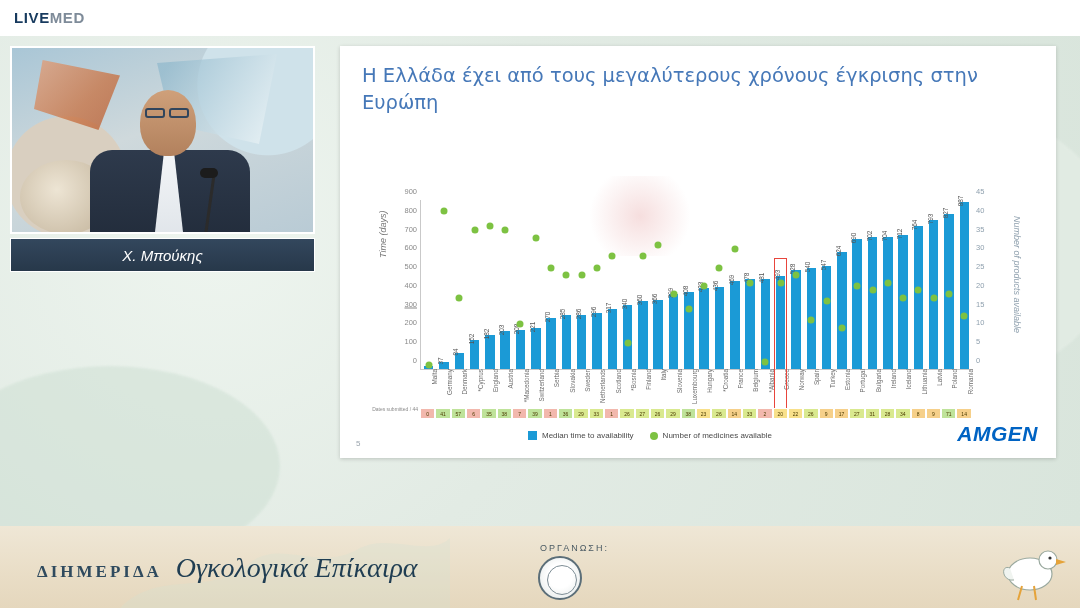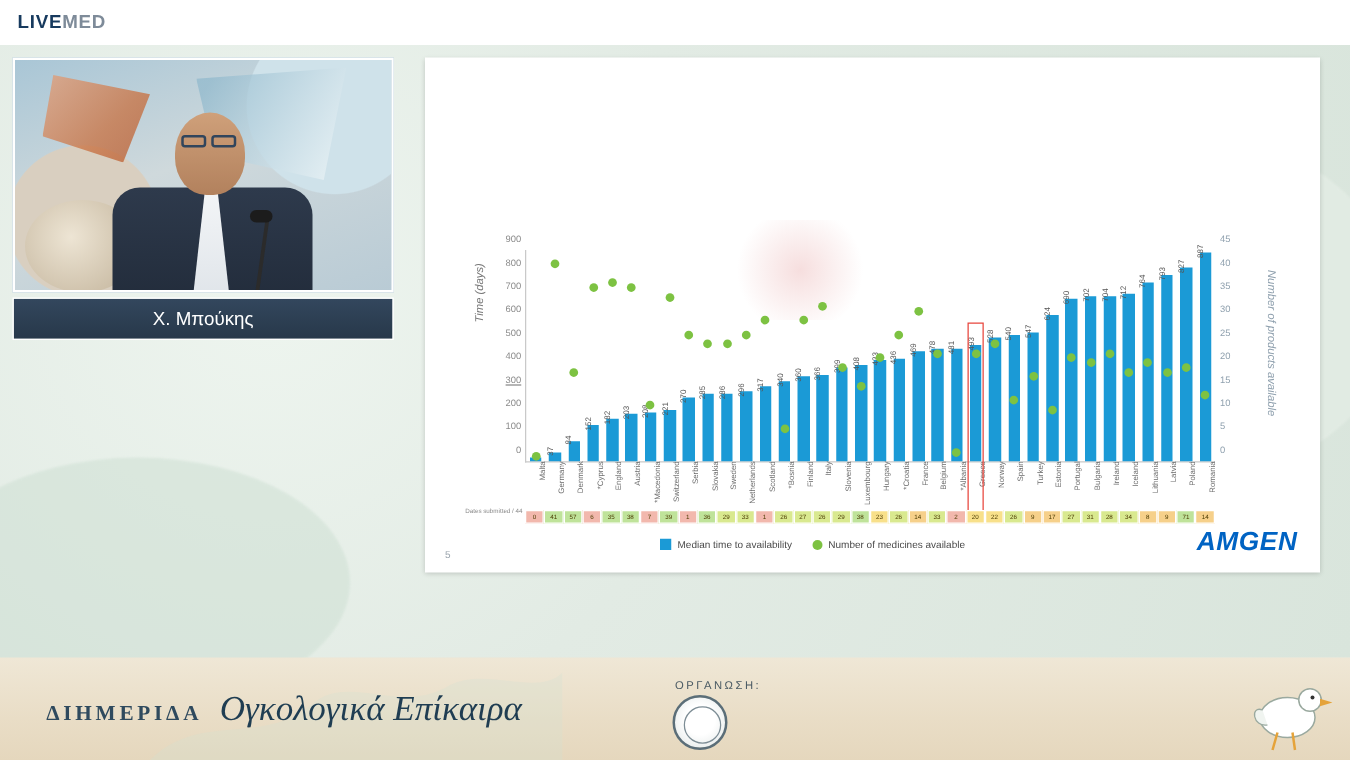--- a/index.html
+++ b/index.html
@@ -114,20 +114,21 @@
 
   
   .name-plate {
     position: absolute; left: 10px; top: 238px;
     width: 305px; height: 34px;
     background: linear-gradient(180deg,#33475d 0%, #27384a 100%);
     border: 1px solid #ffffff;
     color: #ffffff;
     display: flex; align-items: center; justify-content: center;
     font-size: 15px;
+    font-style: italic;
   }
 
   
   .slide {
     position: absolute; left: 340px; top: 46px;
     width: 716px; height: 412px;
     background: #ffffff;
     box-shadow: 0 1px 4px rgba(0,0,0,.18);
     overflow: hidden;
   }
@@ -325,20 +326,21 @@
       <div class="mic-head"></div>
     </div>
   </div>
 
   <div class="name-plate">
     <span>Χ. Μπούκης</span>
   </div>
 
   <div class="slide">
     <div class="slide-pinkblob"></div>
+    <div class="slide-title">Η Ελλάδα έχει από τους μεγαλύτερους χρόνους έγκρισης στην Ευρώπη</div>
     <div class="slide-pagenum">5</div>
     <div class="amgen">AMGEN</div>
 
     <div class="chart-area">
       <div class="y-axis-label">Time (days)</div>
       <div class="y2-axis-label">
           <span>Number of products available</span>
         </div>
       <div class="plot" id="plot">
           <div class="ytick" style="bottom: 0px;">0</div>

